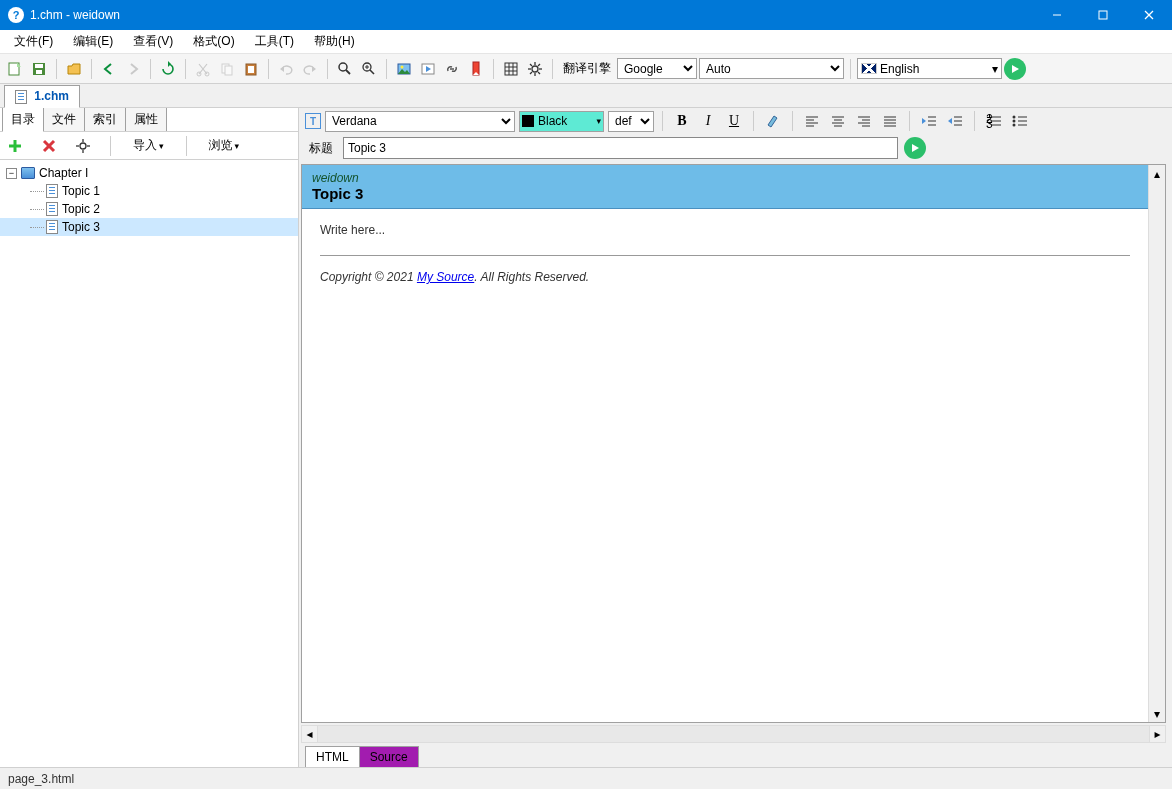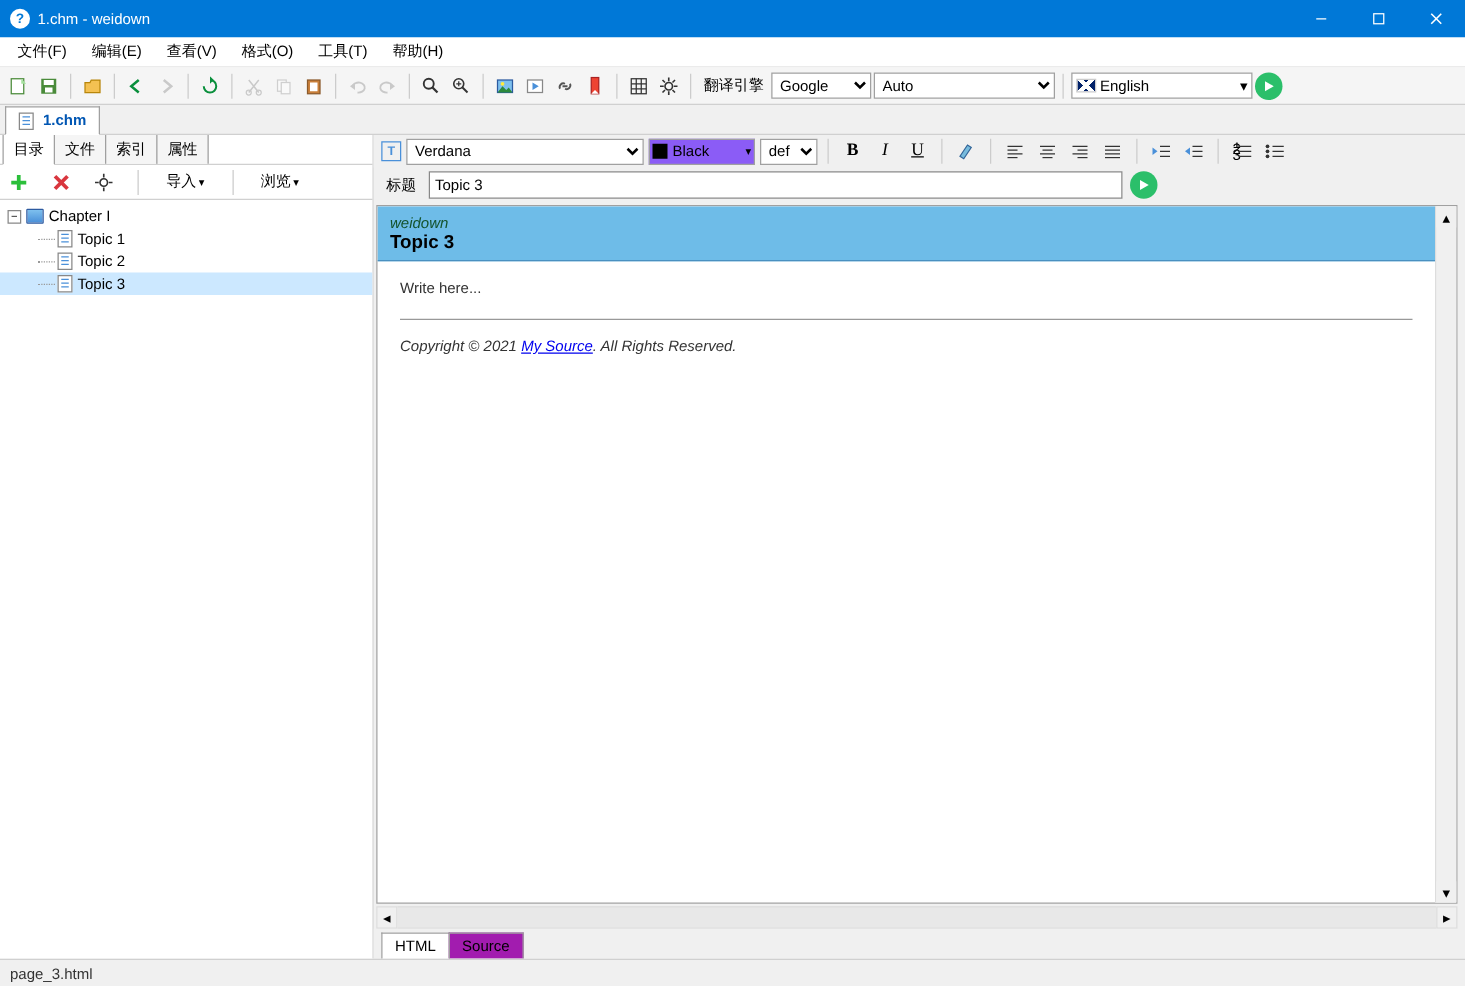--- a/index.html
+++ b/index.html
@@ -327,21 +327,21 @@
           <div class="page-icon"></div>
         <span>Topic 3</span>
       </div>
     </div>
   </div>
 
   <div class="editor">
     <div class="edbar">
       <span style="width:16px;height:16px;border:1px solid #4a90d9;display:flex;align-items:center;justify-content:center;color:#4a90d9;font-weight:bold;font-size:10px">T</span>
       <select style="width:190px"><option>Verdana</option></select>
-      <div style="display:flex;align-items:center;border:1px solid #a0a0a0;height:21px;background:#8b5cf6;padding:0 2px;width:85px">
+      <div style="display:flex;align-items:center;border:1px solid #a0a0a0;height:21px;background:#5eead4;padding:0 2px;width:85px">
         <span style="width:12px;height:12px;background:#000;margin-right:4px"></span>
         <span>Black</span>
           <span style="margin-left:auto;font-size:9px">▾</span>
       </div>
       <select style="width:46px"><option>def</option></select>
       <div class="sep"></div>
       <div class="ibtn">
           <b style="font-size:14px;font-family:serif">B</b>
         </div>
       <div class="ibtn">

